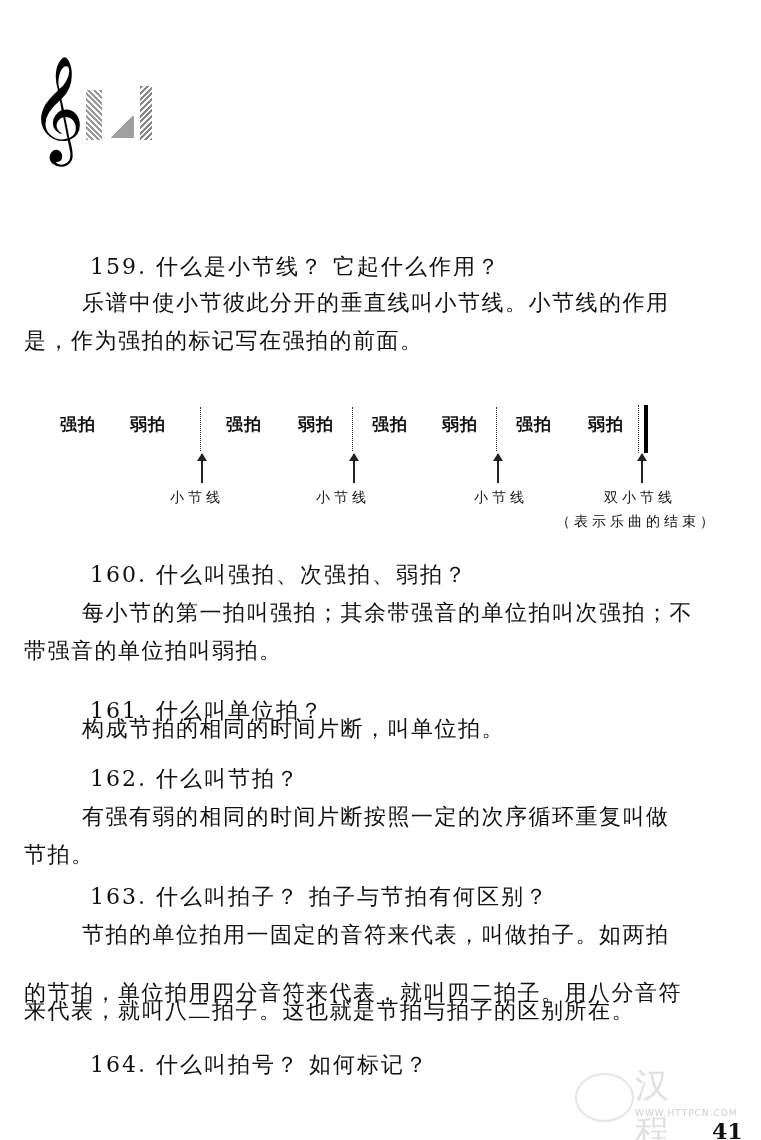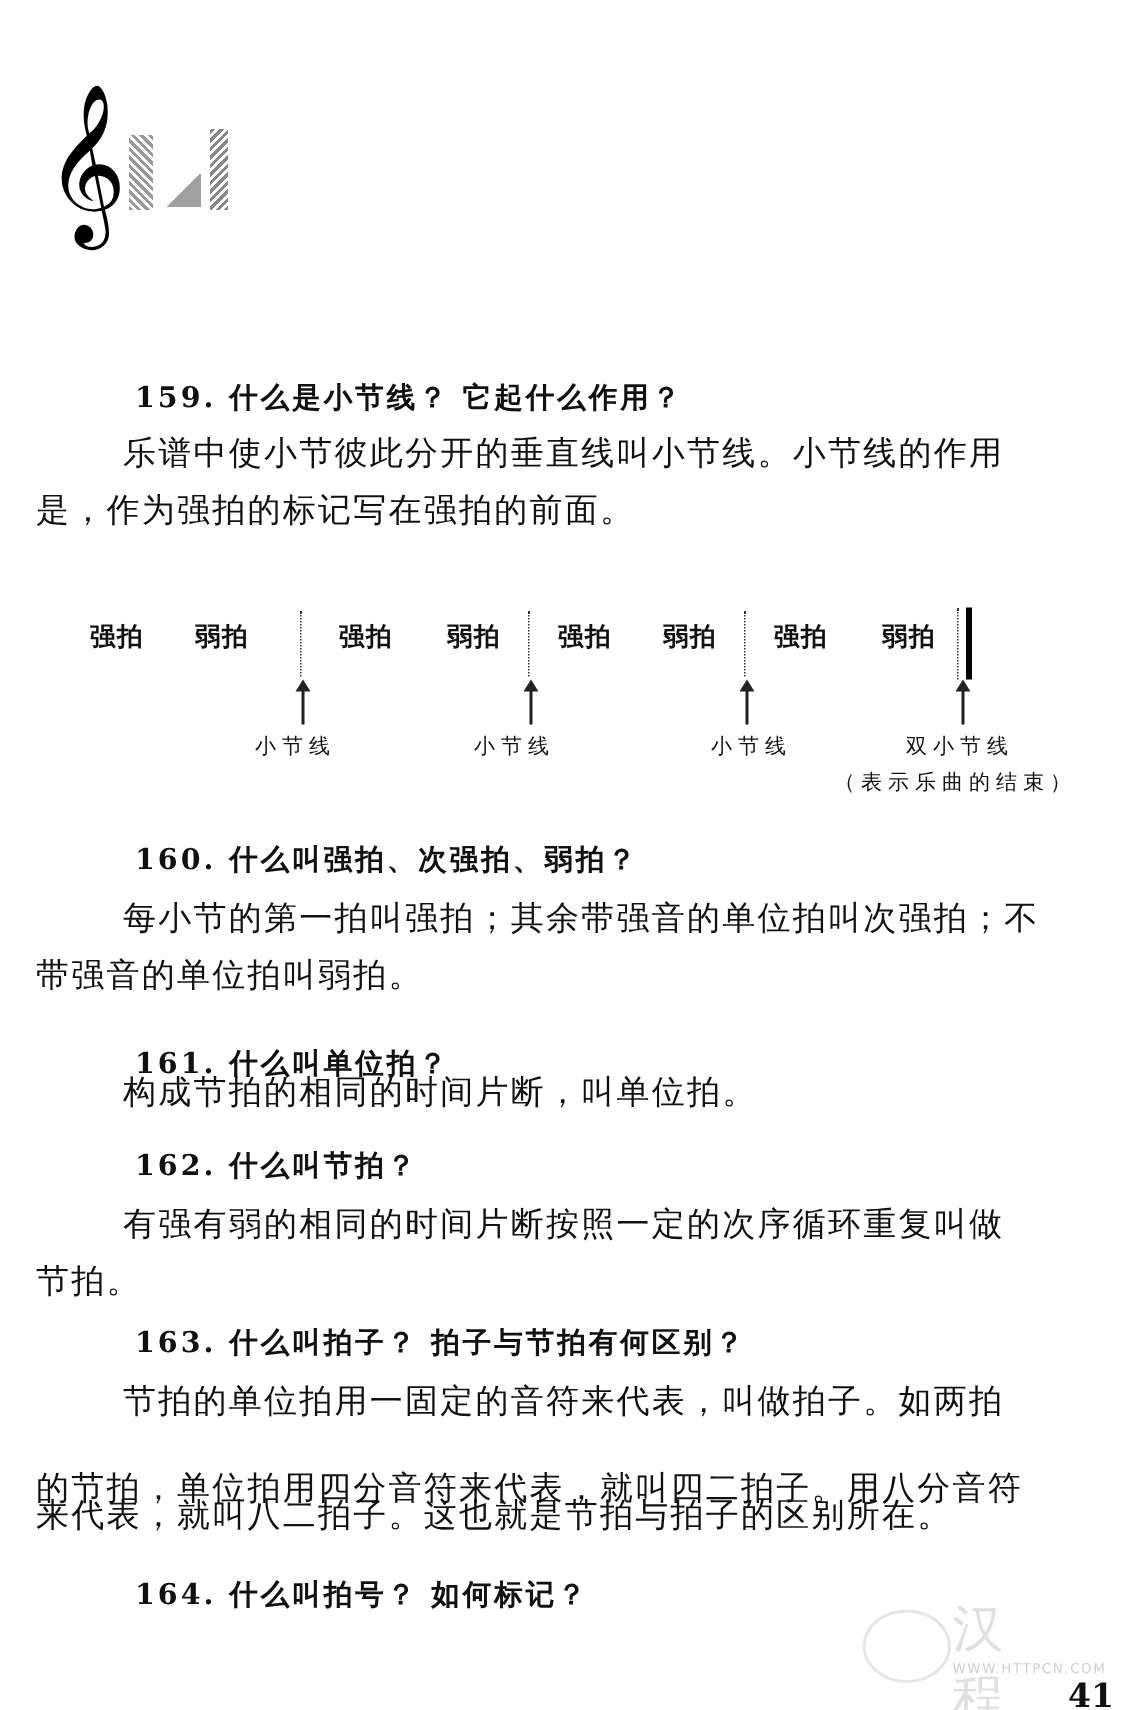--- a/index.html
+++ b/index.html
@@ -8,21 +8,21 @@
     .header { position:absolute; left:30px; top:62px; height:100px; display:flex; align-items:center; }
     .clef { font-family:"DejaVu Sans", sans-serif; font-size:92px; line-height:1; width:48px; color:#000; margin-top:-6px; }
     .deco { width:70px; height:60px; position:relative; margin-left:8px; margin-right:8px; }
     .deco .blk1 { position:absolute; left:0; top:8px; width:16px; height:50px;
       background:repeating-linear-gradient(45deg,#999 0 2px,#fff 2px 4px); }
     .deco .blk2 { position:absolute; left:24px; top:34px; width:24px; height:22px;
       background:linear-gradient(135deg,transparent 50%, #888 50%); opacity:.8; }
     .deco .blk3 { position:absolute; left:54px; top:4px; width:12px; height:54px;
       background:repeating-linear-gradient(-45deg,#888 0 2px,#fff 2px 4px); }
     .title { font-family:"DejaVu Sans", sans-serif; font-weight:bold; font-size:40px; letter-spacing:2px; color:#000; }
-    .q { position:absolute; font-size:19px; letter-spacing:2px;font-weight:bold; }
+    .q { position:absolute; font-size:22px; letter-spacing:2px; }
     .p { position:absolute; font-size:22px; line-height:38px; letter-spacing:1.5px; }
     .diagram { position:absolute; left:0; top:395px; width:657px; height:150px; }
     .beat { position:absolute; top:18px; font-size:17px; font-weight:bold; letter-spacing:1px; }
     .bar { position:absolute; top:12px; width:1px; height:44px; border-left:1px dotted #333; }
     .dbar { position:absolute; top:10px; width:5px; height:48px; border-left:1px dotted #333; border-right:4px solid #000; }
     .arrow { position:absolute; top:62px; width:2px; height:26px; background:#222; }
     .arrow::before { content:""; position:absolute; left:-4px; top:-4px; border-left:5px solid transparent; border-right:5px solid transparent; border-bottom:8px solid #222; }
     .lbl { position:absolute; top:94px; font-size:14px; letter-spacing:4px; white-space:nowrap; }
     .lbl2 { position:absolute; top:118px; font-size:14px; letter-spacing:4px; white-space:nowrap; }
     .watermark { position:absolute; left:575px; top:1075px; color:#d8d8d8; font-family:"DejaVu Sans", sans-serif; }

